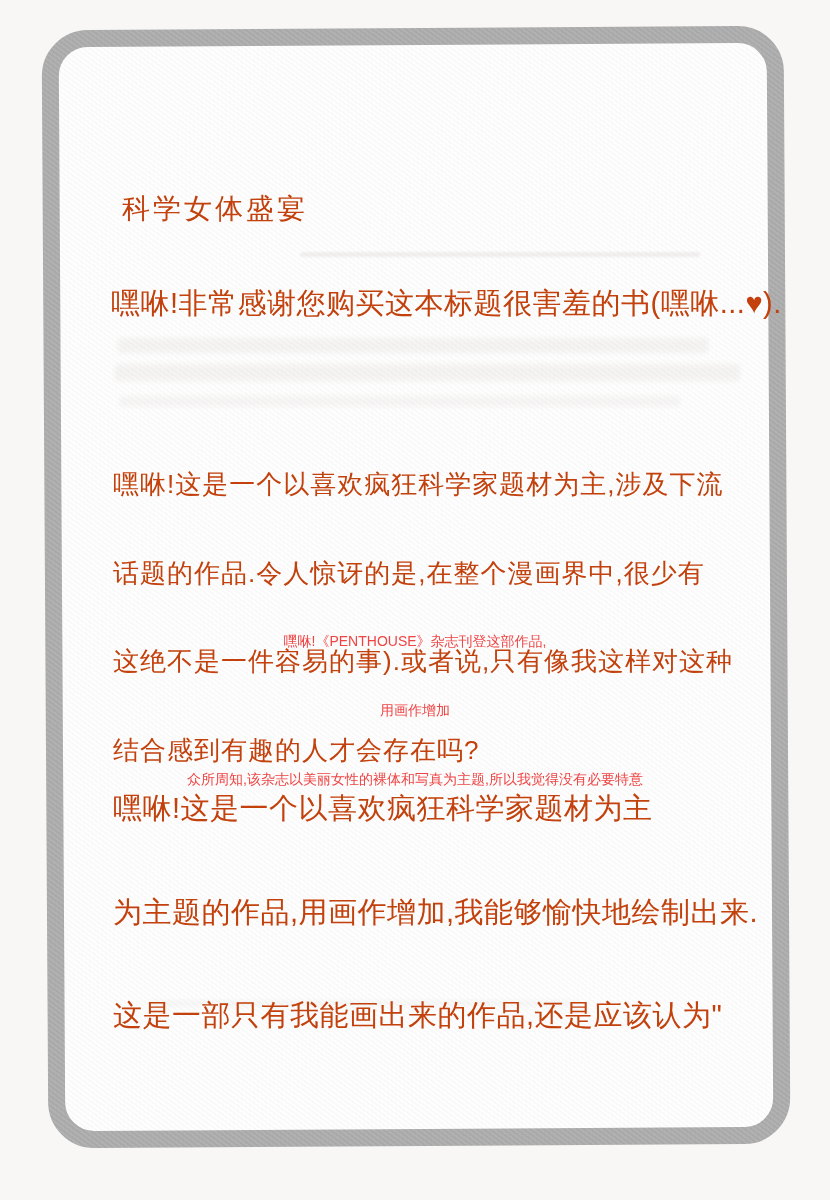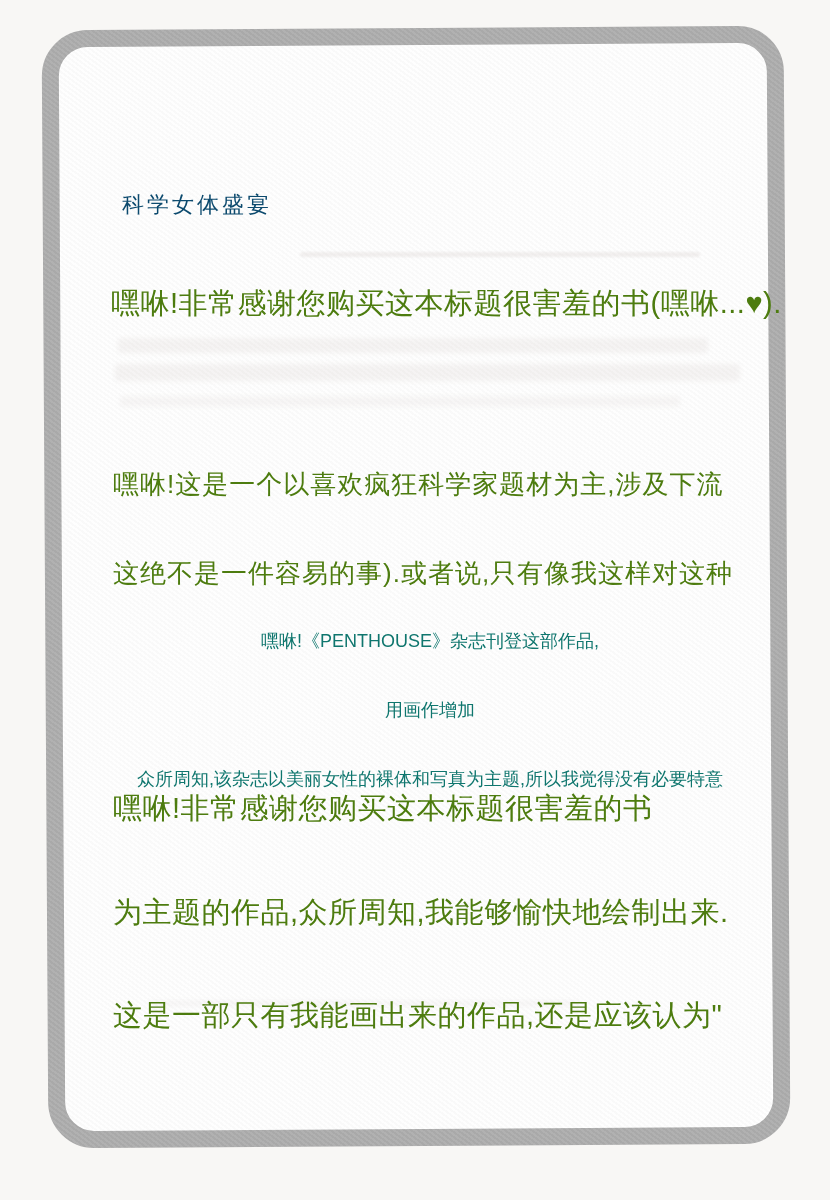--- a/index.html
+++ b/index.html
@@ -34,51 +34,51 @@
     inset: -17px;
     border-radius: 46px;
     pointer-events: none;
     background:
       repeating-linear-gradient(37deg, rgba(255,255,255,0.10) 0 2px, rgba(0,0,0,0.03) 2px 4px);
     opacity: .6;
   }
   .txt {
     position: absolute;
     white-space: pre;
-    color: #4d7c0f;
+    color: #c2410c;
   }
   .title {
     left: 122px;
     top: 190px;
-    font-size: 22px;
+    font-size: 28px;
     letter-spacing: 3px;
-    color: #0c4a6e;
+    color: #c2410c;
   }
   .intro {
     left: 111px;
     top: 284px;
     font-size: 29px;
     letter-spacing: 0.5px;
   }
   .para-theme {
     left: 113px;
     top: 411px;
     font-size: 26px;
     line-height: 29.5px;
     letter-spacing: 1px;
   }
   .note-block {
-    left: 100px;
+    left: 85px;
     top: 584px;
     width: 660px;
-    font-size: 18px;
+    font-size: 14px;
     line-height: 23px;
     text-align: center;
     white-space: pre;
-    color: #0f766e;
+    color: #ef4444;
   }
   .para-thanks {
     left: 113px;
     top: 722px;
     font-size: 29px;
     line-height: 34.5px;
     letter-spacing: 0.5px;
   }
   .para-ps {
     left: 113px;
@@ -113,30 +113,32 @@
 <div class="ghost ghost-3"></div>
 <div class="ghost ghost-4"></div>
 <div class="ghost ghost-5"></div>
 
 <div class="txt title">科学女体盛宴</div>
 
 <div class="txt intro">嘿咻!非常感谢您购买这本标题很害羞的书(嘿咻...♥).</div>
 
 <div class="txt para-theme">
   <div class="ln">嘿咻!这是一个以喜欢疯狂科学家题材为主,涉及下流</div>
+  <div class="ln">话题的作品.令人惊讶的是,在整个漫画界中,很少有</div>
   <div class="ln">这绝不是一件容易的事).或者说,只有像我这样对这种</div>
+  <div class="ln">结合感到有趣的人才会存在吗?</div>
 </div>
 
 <div class="txt note-block">
   <div class="ln">嘿咻!《PENTHOUSE》杂志刊登这部作品,</div>
   <div class="ln">用画作增加</div>
   <div class="ln">众所周知,该杂志以美丽女性的裸体和写真为主题,所以我觉得没有必要特意</div>
 </div>
 
 <div class="txt para-thanks">
-  <div class="ln">嘿咻!非常感谢您购买这本标题很害羞的书</div>
-  <div class="ln">为主题的作品,众所周知,我能够愉快地绘制出来.</div>
+  <div class="ln">嘿咻!这是一个以喜欢疯狂科学家题材为主</div>
+  <div class="ln">为主题的作品,用画作增加,我能够愉快地绘制出来.</div>
   <div class="ln">这是一部只有我能画出来的作品,还是应该认为"</div>
   
 </div>
 
 <div class="txt para-ps">
 </div>
 
 </body></html>

